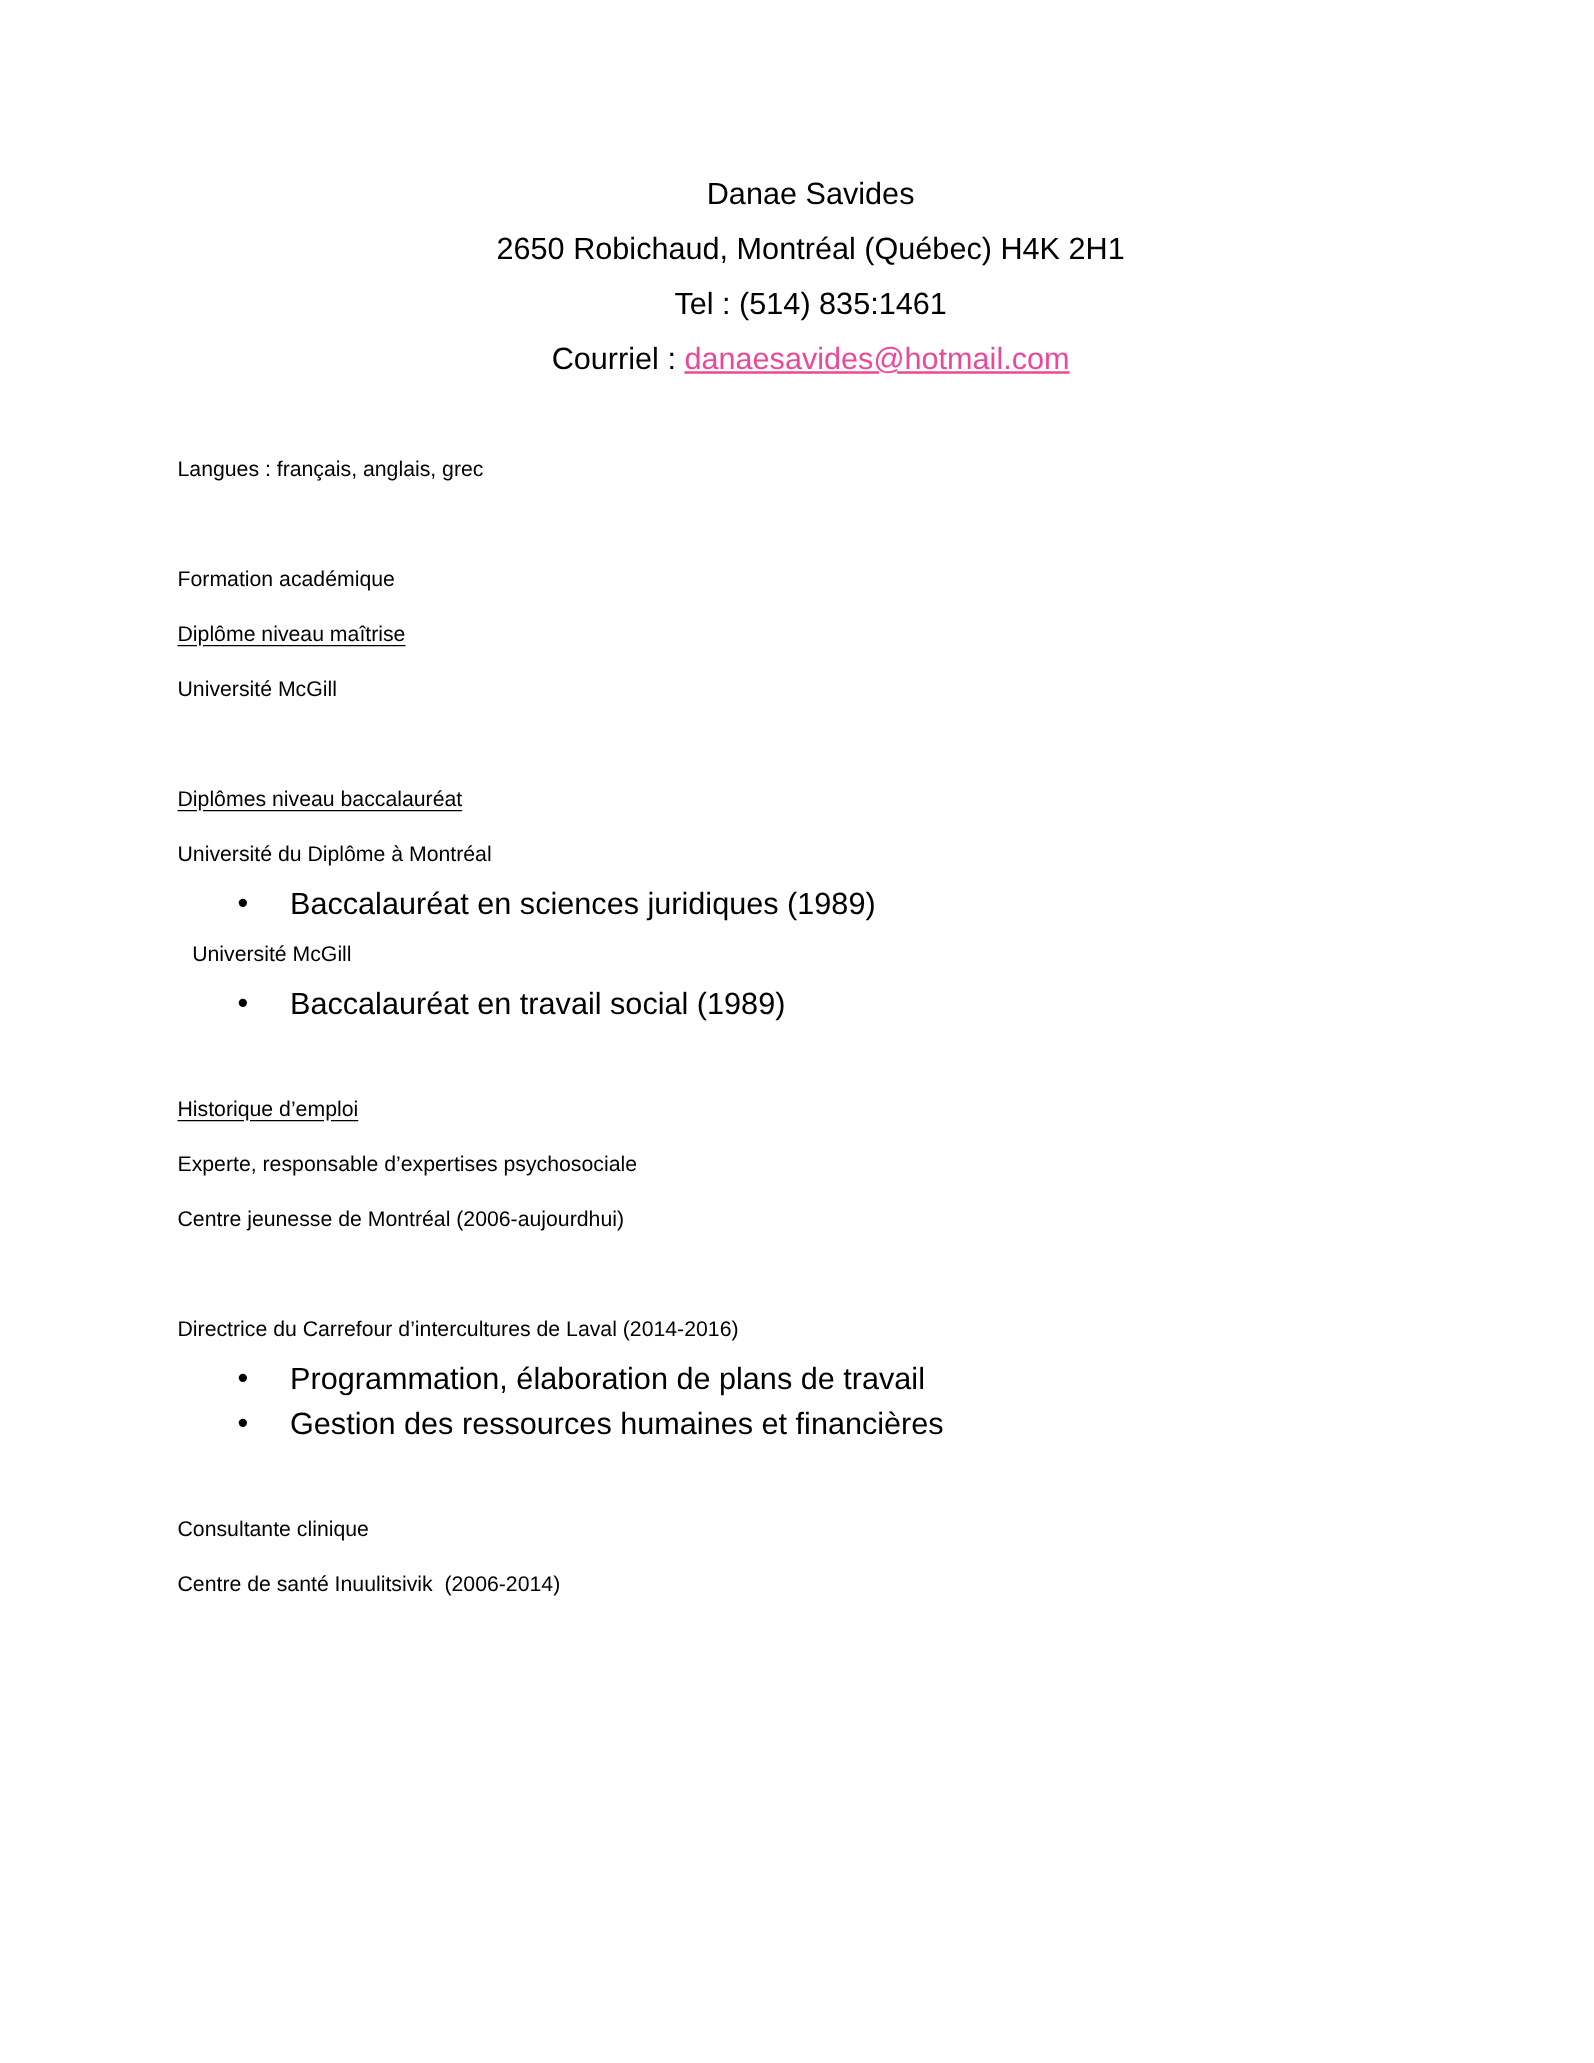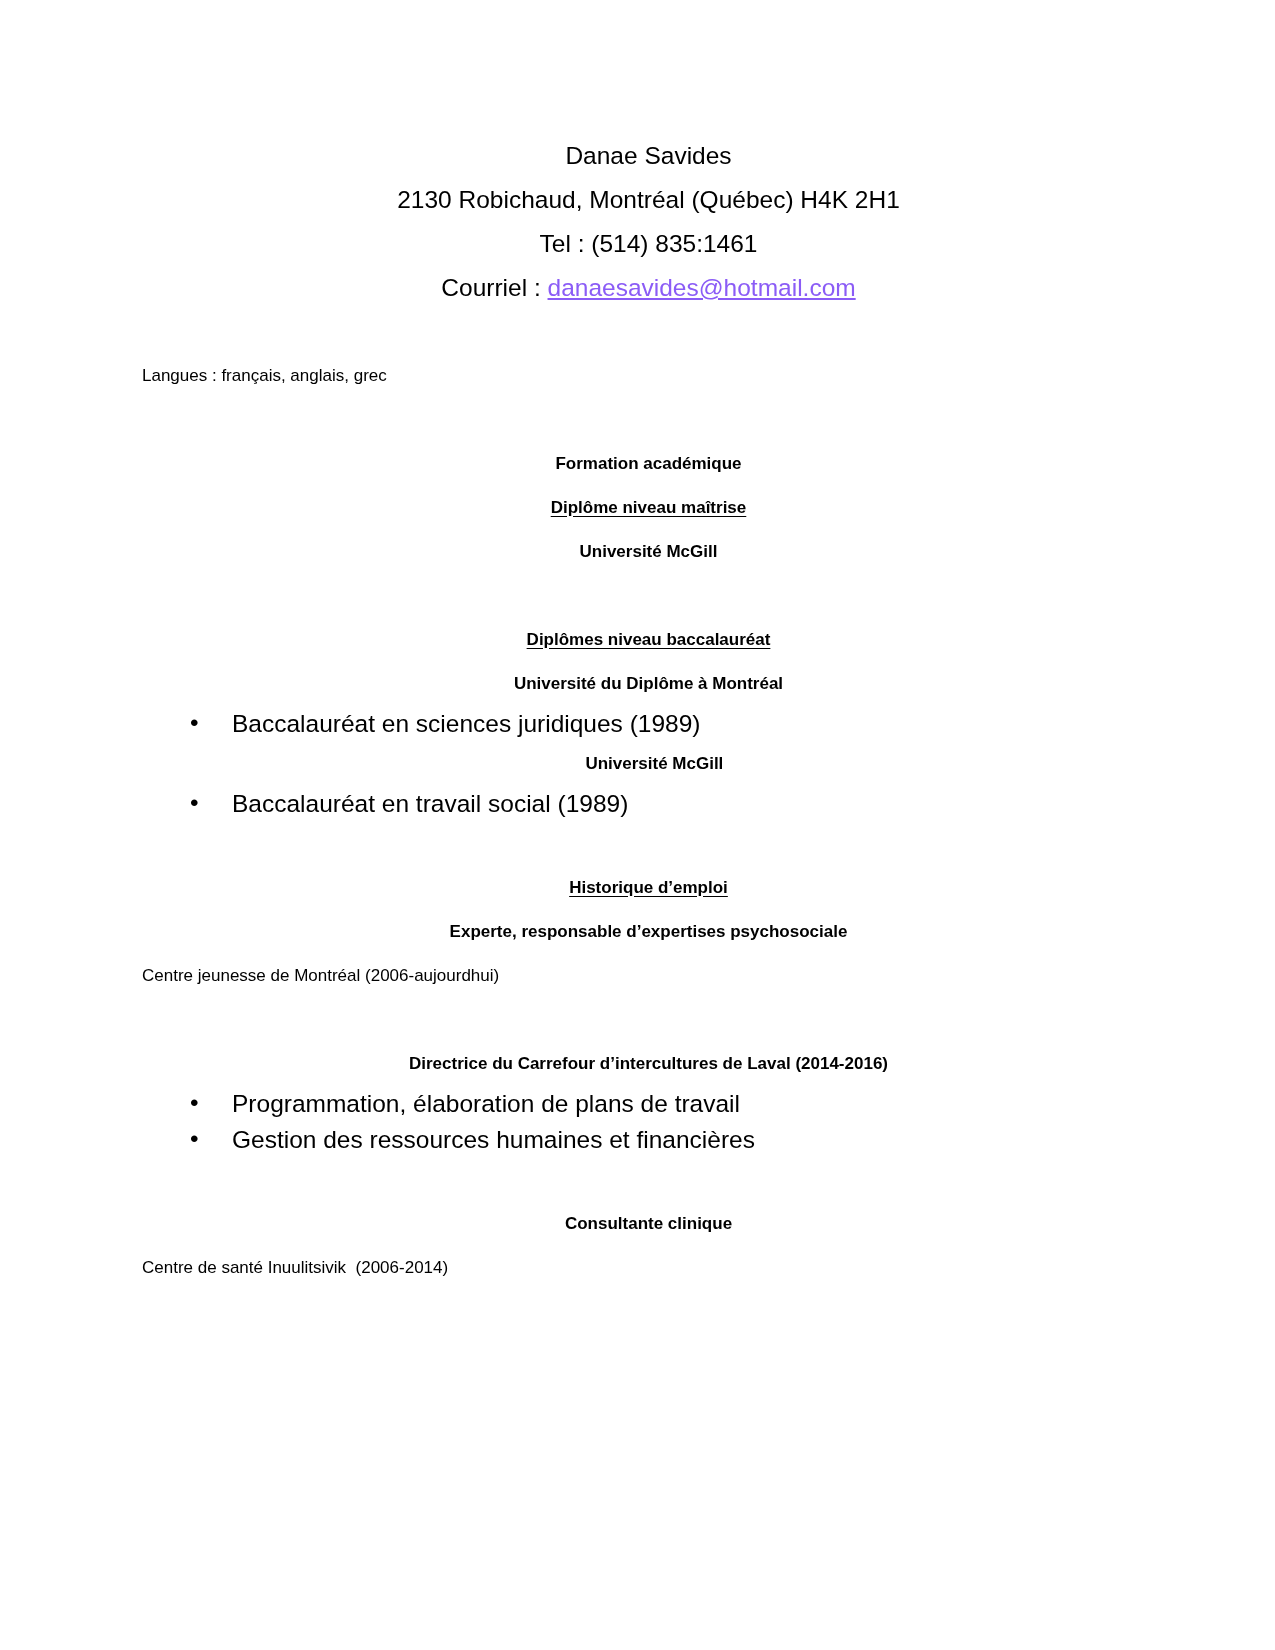--- a/index.html
+++ b/index.html
@@ -25,38 +25,37 @@
   .header {
     text-align: center;
     margin-top: 38px;
   }
   .header .line {
     font-size: 24.5px;
     line-height: 44px;
     white-space: pre;
   }
   .email-link {
-    color: #8b5cf6;
+    color: #ec4899;
     text-decoration: underline;
     text-underline-offset: 2px;
   }
 
   
   .body-block {
     margin-top: 0;
   }
   .para {
     font-size: 17px;
     line-height: 44px;
     white-space: pre-wrap;
     margin: 0;
   }
   .para.bold {
-    font-weight: bold;
-    text-align: center;
+    font-weight: normal;
   }
   .para.underline {
     text-decoration: underline;
     text-underline-offset: 3px;
   }
   .spacer-lg { height: 44px; }
   .spacer-md { height: 44px; }
 
   
   ul.bullets {
@@ -83,21 +82,21 @@
   .list-gap-bottom { margin-bottom: 6px; }
   .indent-space { padding-left: 7px; }
 </style>
 </head>
 <body>
 
 <div class="page">
 
   <div class="header">
     <div class="line">Danae Savides</div>
-    <div class="line">2130 Robichaud, Montréal (Québec) H4K 2H1</div>
+    <div class="line">2650 Robichaud, Montréal (Québec) H4K 2H1</div>
     <div class="line">Tel : (514) 835:1461</div>
     <div class="line"><span>Courriel : </span><a class="email-link" href="#">danaesavides@hotmail.com</a></div>
   </div>
 
   <div class="spacer-lg"></div>
 
   <div class="body-block">
     <p class="para">Langues : français, anglais, grec</p>
   </div>
 

